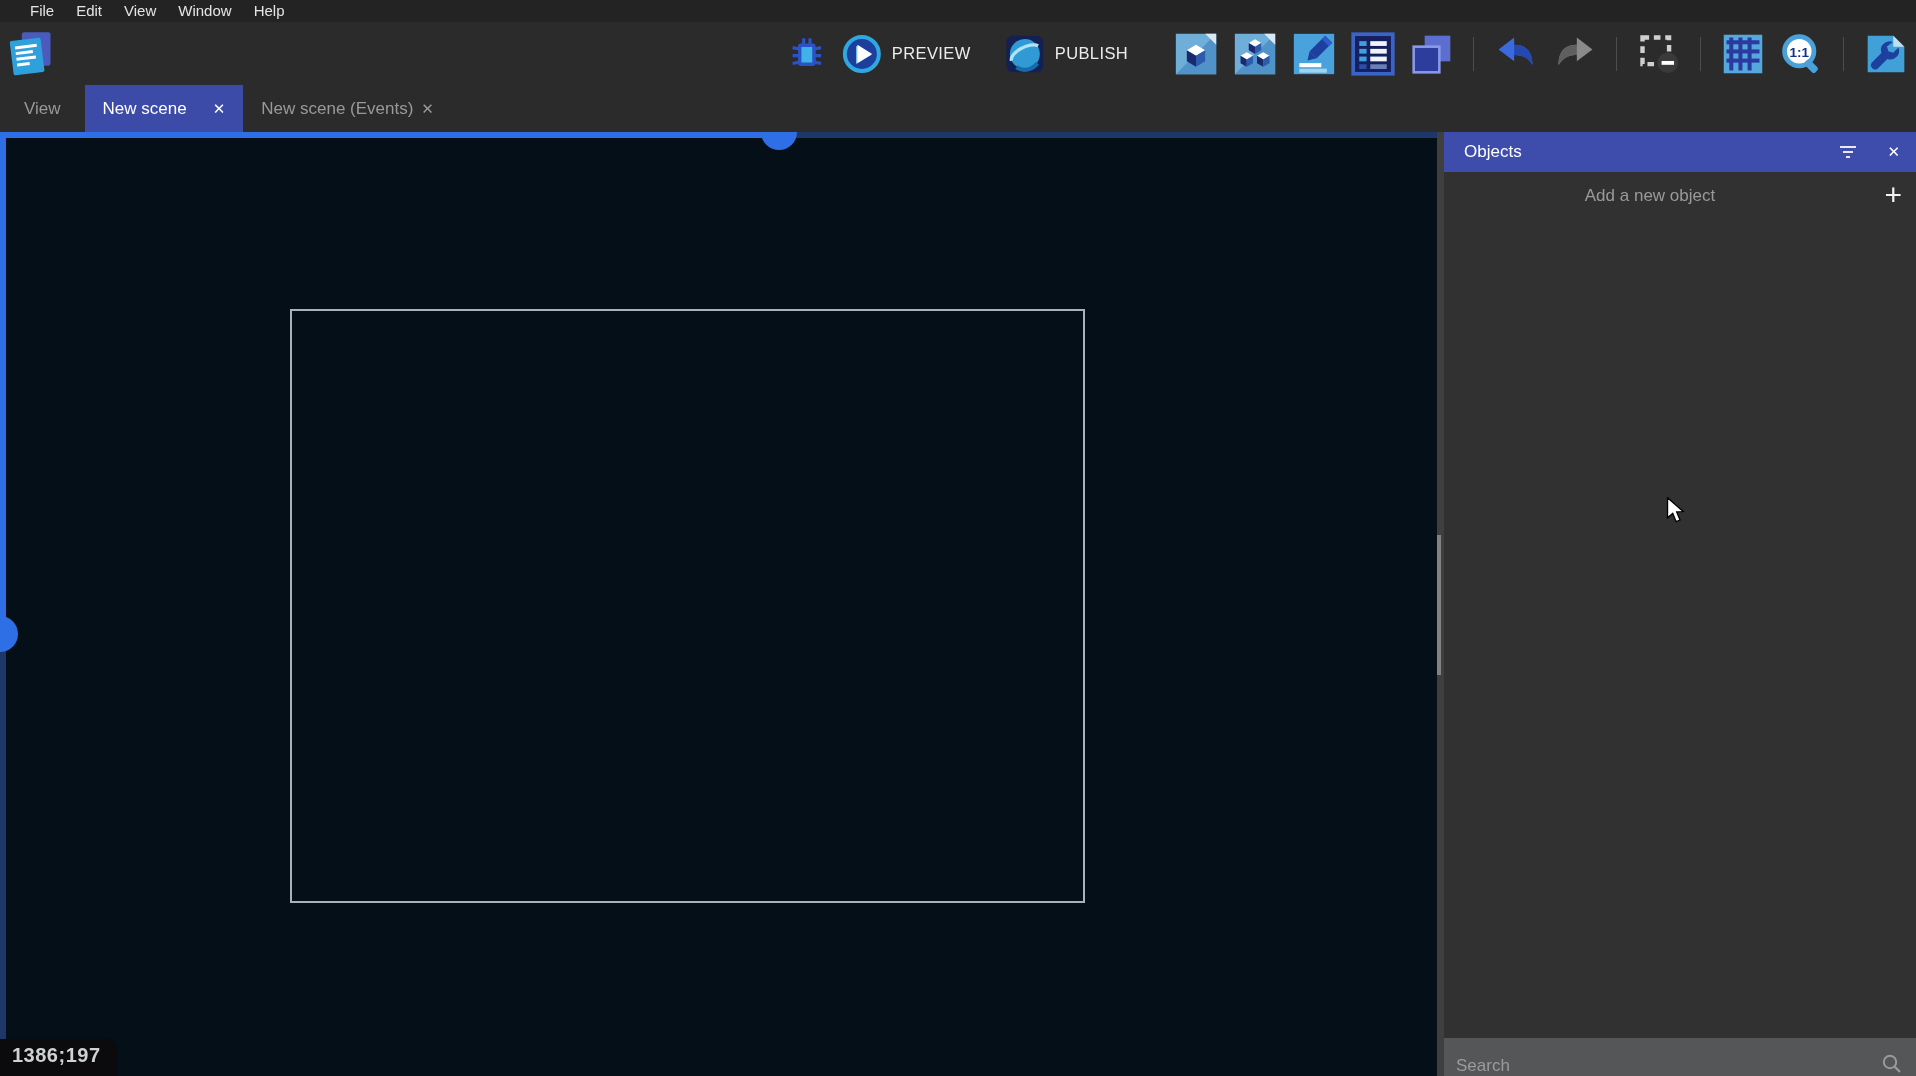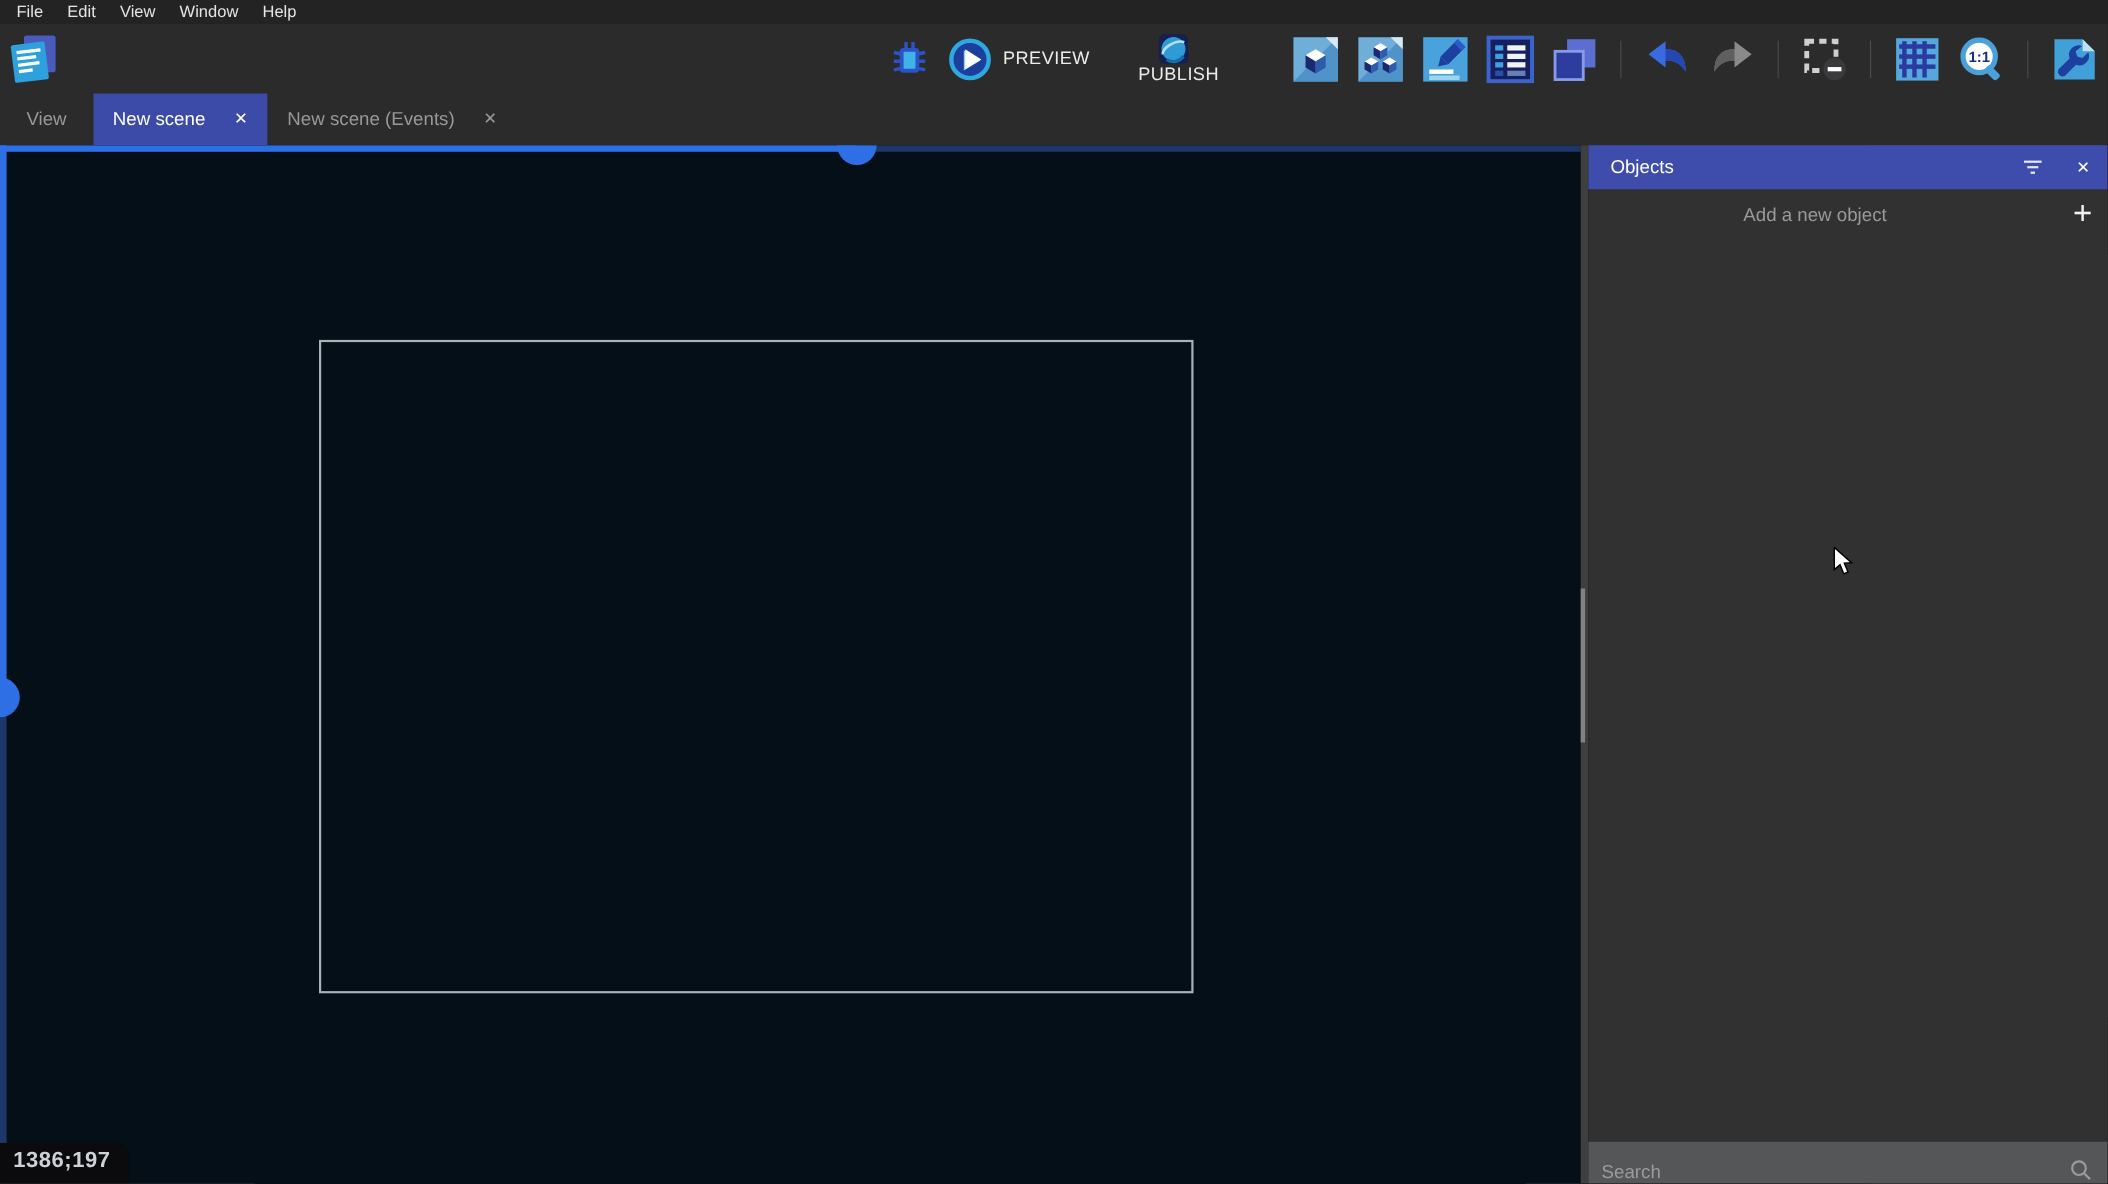--- a/index.html
+++ b/index.html
@@ -2,21 +2,21 @@
 <html><head>
 <meta charset="utf-8">
 <style>
   * { margin:0; padding:0; box-sizing:border-box; }
   html,body { width:1916px; height:1076px; background:#2b2b2b; overflow:hidden;
               font-family:"Liberation Sans", sans-serif; }
   #app { position:relative; width:1916px; height:1076px; background:#2b2b2b; }
 
   
   .menubar { position:absolute; left:0; top:0; width:100%; height:22px;
-             background:#232323; display:flex; align-items:center; padding-left:4px; }
+             background:#232323; display:flex; align-items:center; padding-left:19px; }
   .menu-item { color:#e4e4e4; font-size:15px; padding:0 11px; line-height:22px; cursor:default; }
 
   
   .toolbar { position:absolute; left:0; top:22px; width:100%; height:63px; background:#2b2b2b; }
   .logo-btn { position:absolute; left:8px; top:8px; width:46px; height:46px;
               display:flex; align-items:center; justify-content:center; }
   .toolbar-center { position:absolute; left:50%; top:0; transform:translateX(-50%);
                     height:100%; display:flex; align-items:center; }
   .tb-label { color:#ececec; font-size:16.5px; letter-spacing:.4px; margin-left:10px; }
   .tb-btn { display:flex; align-items:center; justify-content:center; height:48px; }
@@ -24,21 +24,21 @@
                    display:flex; align-items:center; gap:14px; }
   .icon-btn { width:45px; height:45px; display:flex; align-items:center; justify-content:center; }
   .tb-sep { width:1px; height:34px; background:#4d4d4d; margin:0 5px; }
 
   
   .tabbar { position:absolute; left:0; top:85px; width:100%; height:47px;
             background:#2b2b2b; display:flex; align-items:stretch; }
   .tab { display:flex; align-items:center; font-size:17px; color:#999; }
   .tab-home { padding:0 24px; }
   .tab-active { background:#3c4aa8; color:#fff; padding:0 18px; gap:26px; }
-  .tab-events { padding:0 18px; gap:26px; }
+  .tab-events { padding:0 18px; gap:8px; }
   .tab-close { font-size:15px; line-height:1; }
   .tab-active .tab-close { color:#fff; }
   .tab-events .tab-close { color:#9a9a9a; }
 
   
   .canvas { position:absolute; left:0; top:132px; width:1697px; height:944px;
             background:#040f18; overflow:hidden; }
   .scene-frame { position:absolute; left:290px; top:177px; width:795px; height:594px;
                  border:2px solid #a6b3b7; }
   .h-scroll-a { position:absolute; left:0; top:0; width:779px; height:6px; background:#2e6fe6; }
@@ -129,21 +129,21 @@
 
       <div class="tb-btn">
         <svg width="40" height="40" viewBox="0 0 24 24">
           <circle cx="12" cy="12" r="10.2" fill="#1c3f9e" stroke="#2fa8e0" stroke-width="2.4"></circle>
           <polygon points="8.6,7 17.6,12.6 8.6,18" fill="#8fd4f2"></polygon>
           <polygon points="9.4,6.4 18.2,12 9.4,17.4" fill="#ffffff"></polygon>
         </svg>
         <span class="tb-label">PREVIEW</span>
       </div>
 
-      <div class="tb-btn" style="margin-left:34px;flex-direction:column;">
+      <div class="tb-btn" style="margin-left:34px;">
         <svg width="40" height="40" viewBox="0 0 24 24">
           <rect x="1" y="1" width="22" height="22" rx="4" fill="#141f52"></rect>
           <circle cx="12" cy="12" r="9" fill="#2f9ad4"></circle>
           <path d="M4,16 A9.5,4.5 -25 0 1 20,7" fill="none" stroke="#aee2f5" stroke-width="2"></path>
           <path d="M19.5,17.5 A9,9 0 0 1 7,20" fill="none" stroke="#176ba8" stroke-width="2.5"></path>
         </svg>
         <span class="tb-label">PUBLISH</span>
       </div>
     </div>
 

